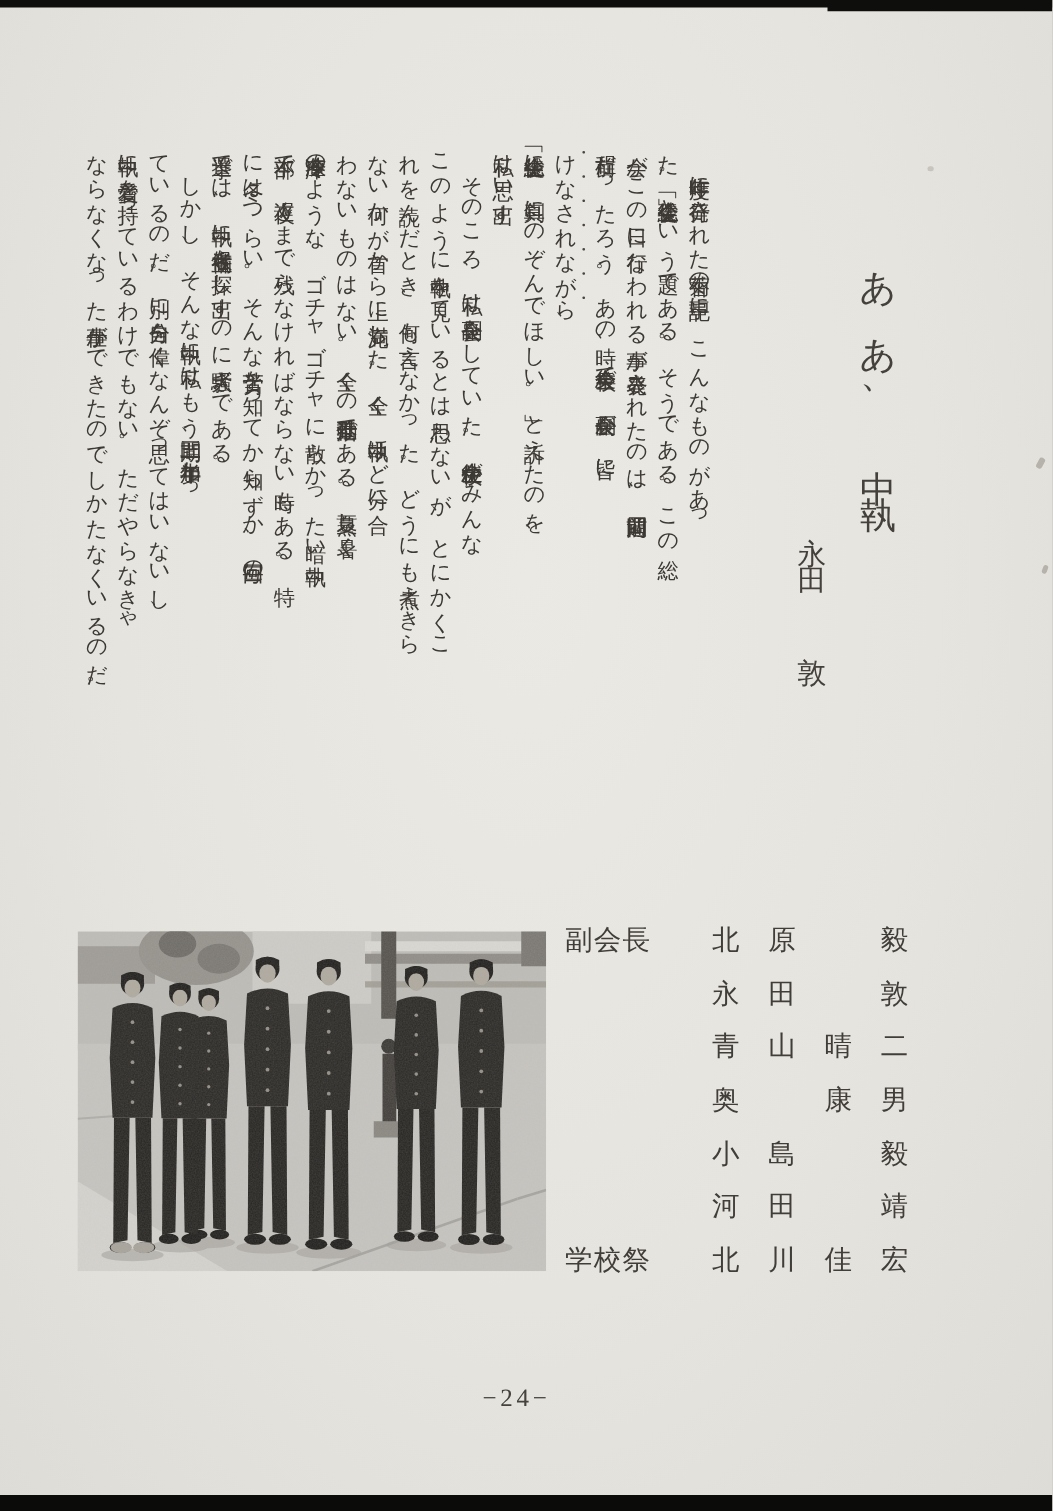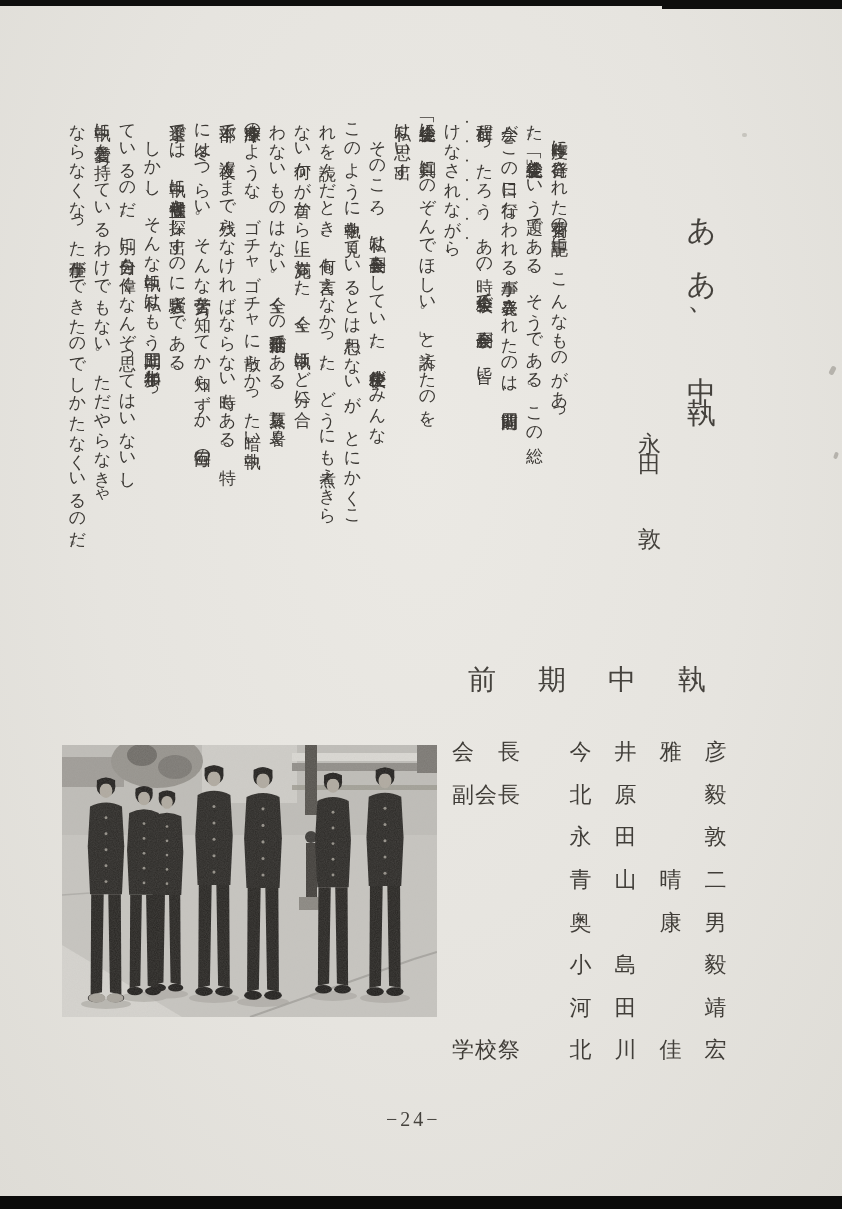--- a/index.html
+++ b/index.html
@@ -89,29 +89,21 @@
       <p>冬冷凍庫のような、ゴチャゴチャに散らかった暗い中執</p>
       <p>本部で、夜遅くまで残らなければならない時もある。特</p>
       <p>に冬はつらい。そんな苦労を知ってか知らずか、毎回の</p>
       <p>選挙では、中執に立候補者を探し出すのに大騒ぎである。</p>
       <p>　しかし、そんな中執に私はもう三期間、一年半加わっ</p>
       <p>ているのだ。別に自分を偉くなんぞ思ってはいないし、</p>
       <p>中執に愛着を持っているわけでもない。ただやらなきゃ</p>
       <p>ならなくなった仕事ができたのでしかたなくいるのだ。</p>
     </div>
 
-  <div class="roster-heading">前期中執</div>
   <div class="roster">
-      <div class="r-row">
-        <span class="r-role">会　長</span>
-        <span class="r-cell">今</span>
-        <span class="r-cell">井</span>
-        <span class="r-cell">雅</span>
-        <span class="r-cell">彦</span>
-      </div>
       <div class="r-row">
         <span class="r-role">副会長</span>
         <span class="r-cell">北</span>
         <span class="r-cell">原</span>
         <span class="r-cell"></span>
         <span class="r-cell">毅</span>
       </div>
       <div class="r-row">
         <span class="r-role"></span>
         <span class="r-cell">永</span>

